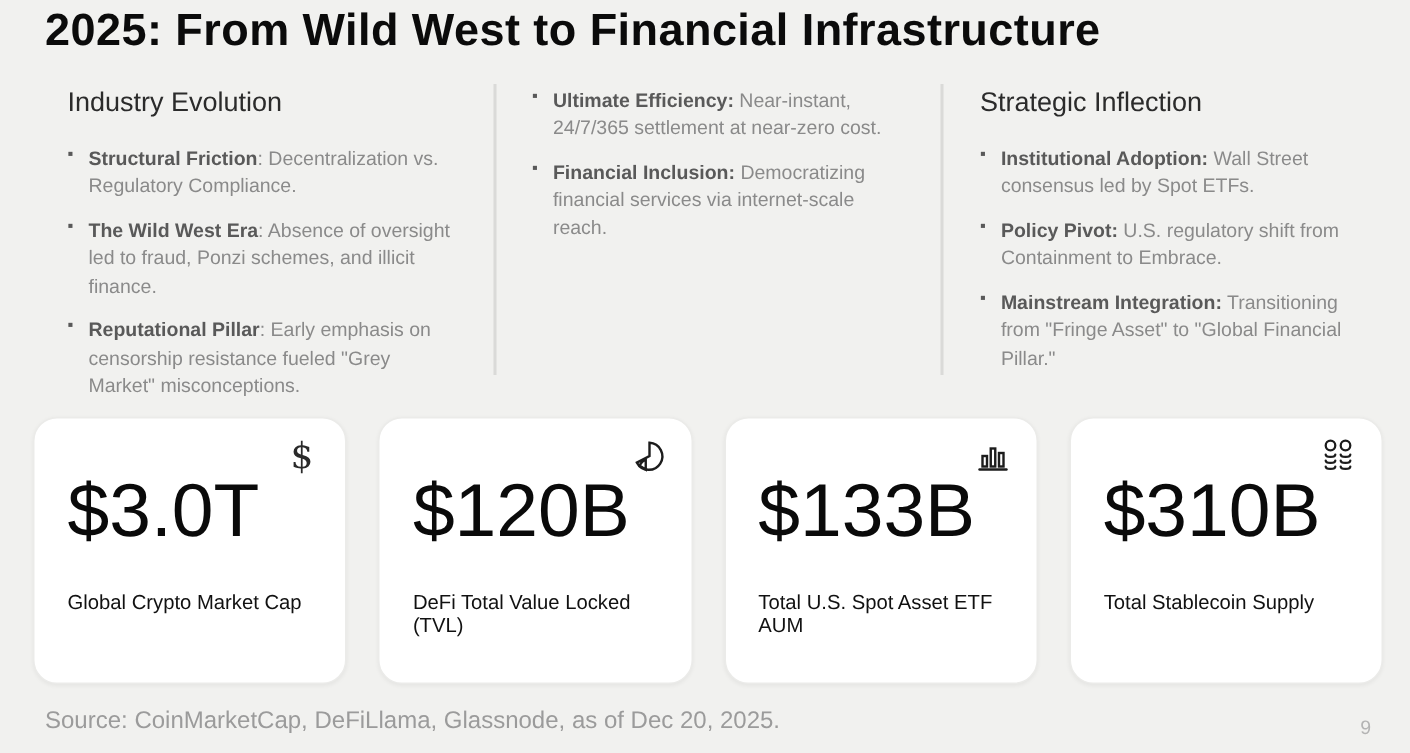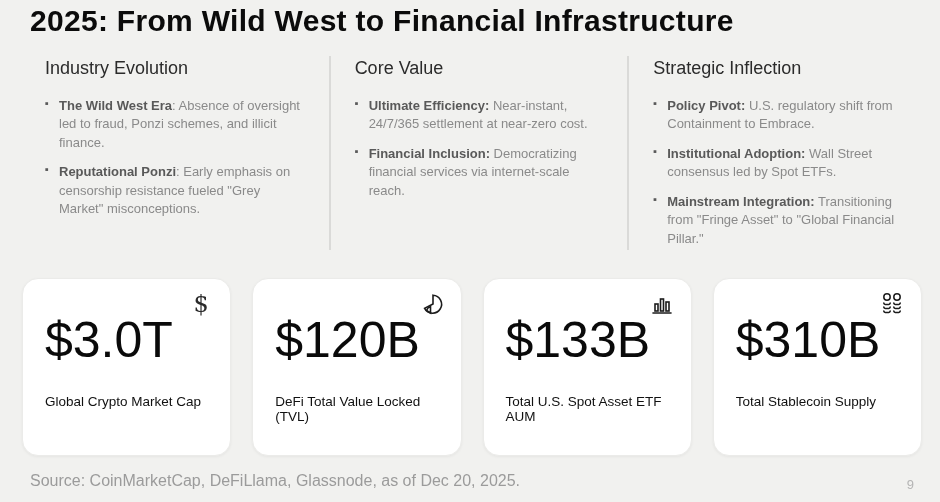--- a/index.html
+++ b/index.html
@@ -116,38 +116,38 @@
 </head>
 <body>
 
 <h1 class="slide-title">2025: From Wild West to Financial Infrastructure</h1>
 
 <div class="columns">
 
   <div class="col">
     <div class="col-header">Industry Evolution</div>
     <ul class="bullets">
+      <li><span class="bullet-lead">Structural Friction</span><span>: Decentralization vs. Regulatory Compliance.</span></li>
       <li><span class="bullet-lead">The Wild West Era</span><span>: Absence of oversight led to fraud, Ponzi schemes, and illicit finance.</span></li>
-      <li><span class="bullet-lead">Reputational Ponzi</span><span>: Early emphasis on censorship resistance fueled "Grey Market" misconceptions.</span></li>
+      <li><span class="bullet-lead">Reputational Pillar</span><span>: Early emphasis on censorship resistance fueled "Grey Market" misconceptions.</span></li>
     </ul>
   </div>
 
   <div class="col">
-    <div class="col-header">Core Value</div>
     <ul class="bullets">
       <li><span class="bullet-lead">Ultimate Efficiency:</span><span> Near-instant, 24/7/365 settlement at near-zero cost.</span></li>
       <li><span class="bullet-lead">Financial Inclusion:</span><span> Democratizing financial services via internet-scale reach.</span></li>
     </ul>
   </div>
 
   <div class="col">
     <div class="col-header">Strategic Inflection</div>
     <ul class="bullets">
+      <li><span class="bullet-lead">Institutional Adoption:</span><span> Wall Street consensus led by Spot ETFs.</span></li>
       <li><span class="bullet-lead">Policy Pivot:</span><span> U.S. regulatory shift from Containment to Embrace.</span></li>
-      <li><span class="bullet-lead">Institutional Adoption:</span><span> Wall Street consensus led by Spot ETFs.</span></li>
       <li><span class="bullet-lead">Mainstream Integration:</span><span> Transitioning from "Fringe Asset" to "Global Financial Pillar."</span></li>
     </ul>
   </div>
 
 </div>
 
 <div class="cards">
 
   <div class="card">
     <div class="card-icon glyph-icon">$</div>

